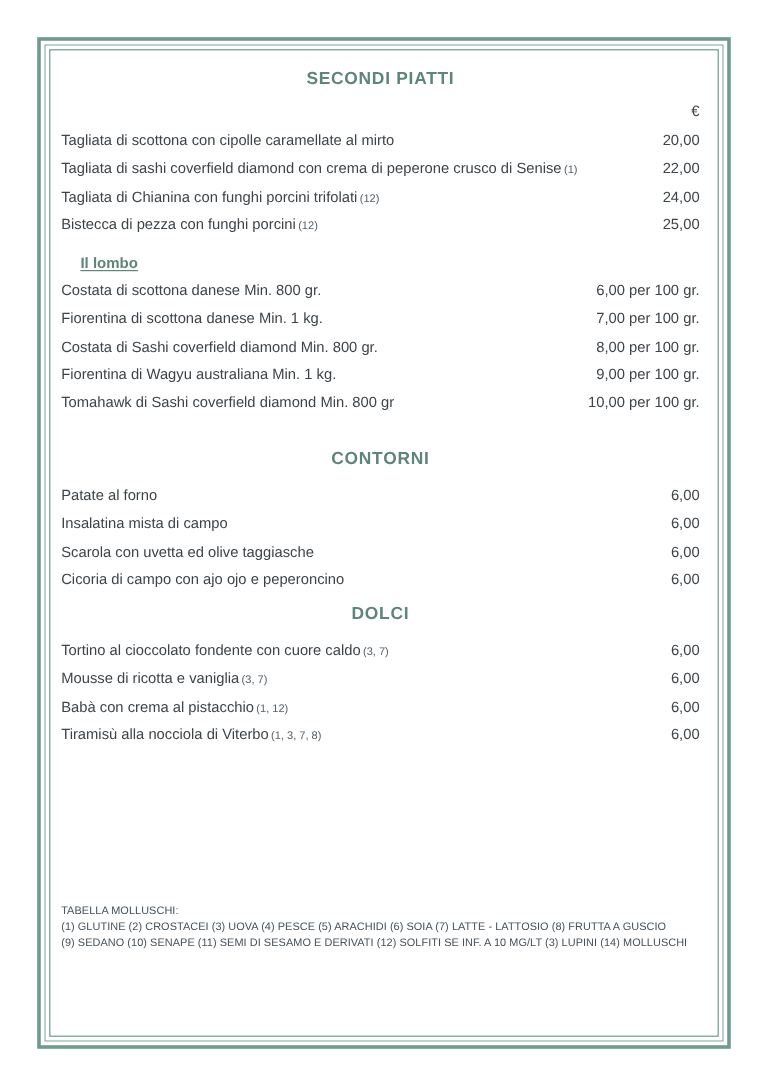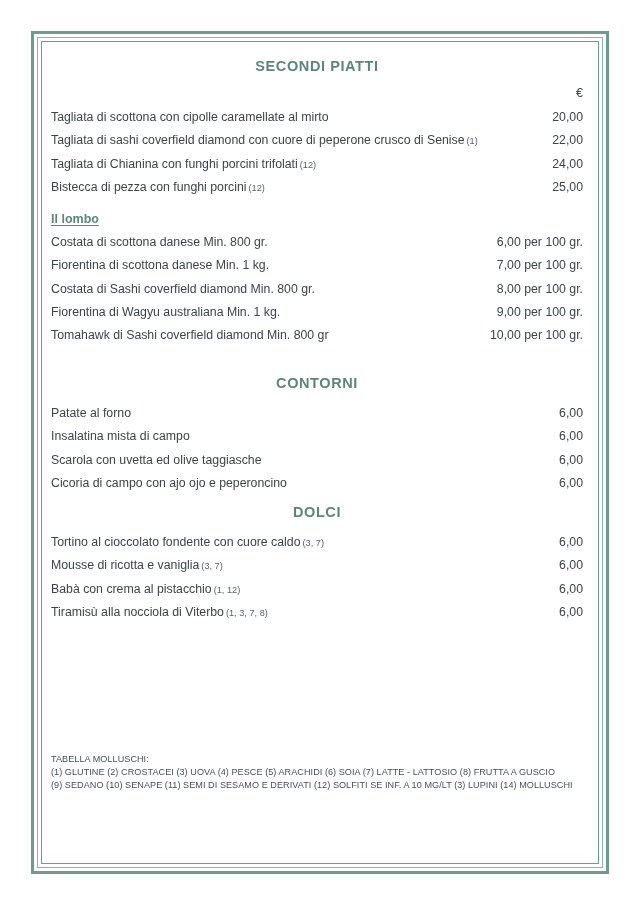--- a/index.html
+++ b/index.html
@@ -70,20 +70,21 @@
   }
 
   .subhead {
     font-weight: bold;
     font-size: 12.5px;
     color: #5d8579;
     text-decoration: underline;
     text-underline-offset: 2px;
     margin-top: 3px;
     margin-bottom: 4px;
+    margin-left: 16px;
   }
 
   .item {
     display: flex;
     align-items: flex-end;
     justify-content: space-between;
     font-size: 12.3px;
     line-height: 1.0;
     padding: 5.6px 0;
   }
@@ -135,21 +136,21 @@
     <div class="section-title">SECONDI PIATTI</div>
 
     <div class="currency-row">€</div>
 
     <div>
       <div class="item">
         <span class="item-name">Tagliata di scottona con cipolle caramellate al mirto</span>
         <span class="item-price">20,00</span>
       </div>
       <div class="item">
-        <span class="item-name"><span>Tagliata di sashi coverfield diamond con cuore di peperone crusco di Senise</span><span class="allergens">(1)</span></span>
+        <span class="item-name"><span>Tagliata di sashi coverfield diamond con crema di peperone crusco di Senise</span><span class="allergens">(1)</span></span>
         <span class="item-price">22,00</span>
       </div>
       <div class="item">
         <span class="item-name"><span>Tagliata di Chianina con funghi porcini trifolati</span><span class="allergens">(12)</span></span>
         <span class="item-price">24,00</span>
       </div>
       <div class="item">
         <span class="item-name"><span>Bistecca di pezza con funghi porcini</span><span class="allergens">(12)</span></span>
         <span class="item-price">25,00</span>
       </div>

